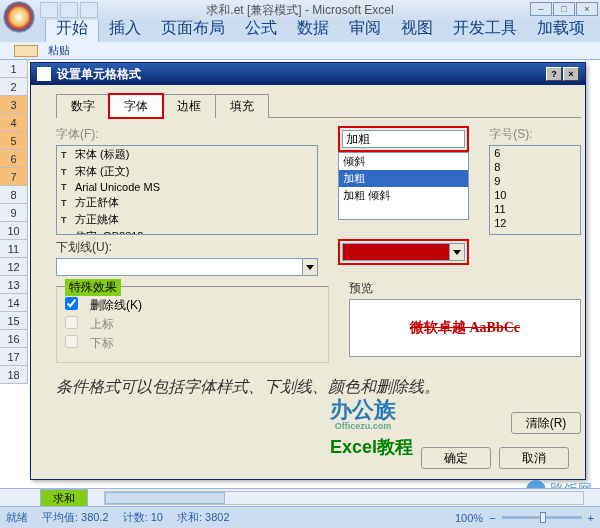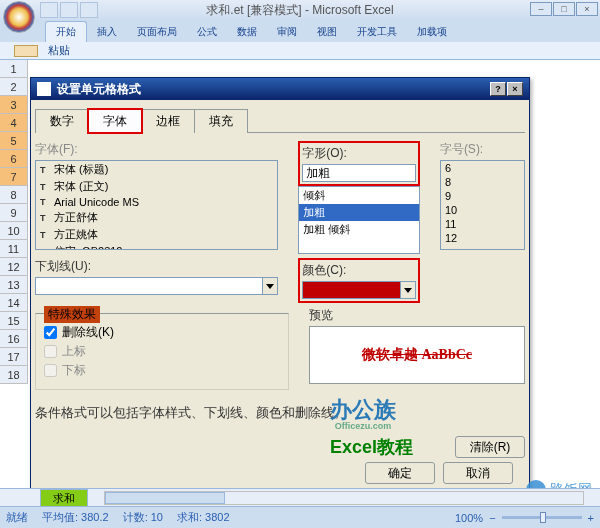--- a/index.html
+++ b/index.html
@@ -8,42 +8,42 @@
     
     .titlebar { height: 20px; background: linear-gradient(#e4ecf7, #cdddf0); display: flex; align-items: center; justify-content: center; position: relative; color: #555; text-align: right; }
     .titlebar .win-controls { position: absolute; right: 2px; top: 2px; display: flex; gap: 1px; }
     .titlebar .win-btn { width: 22px; height: 14px; background: #dce7f5; border: 1px solid #7a9ac0; font-size: 9px; display: flex; align-items: center; justify-content: center; }
     .office-btn { position: absolute; left: 3px; top: 1px; width: 32px; height: 32px; border-radius: 50%; background: radial-gradient(#fff,#f0c050 40%,#c04040 55%,#4070c0 70%,#40a040 85%); border: 1px solid #aaa; z-index: 5; }
     .qat { position: absolute; left: 40px; top: 2px; display: flex; gap: 2px; }
     .qat-btn { width: 18px; height: 16px; background: #dce7f5; border: 1px solid #b0c4de; }
     
     
     .ribbon-tabs { height: 22px; background: #cdddf0; display: flex; padding-left: 45px; align-items: flex-end; }
-    .ribbon-tab { padding: 3px 10px; color: #15428b; cursor: pointer; font-size: 10px; }
+    .ribbon-tab { padding: 3px 10px; color: #15428b; cursor: pointer; font-size: 16px; }
     .ribbon-tab.active { background: #e8f0fb; border: 1px solid #9ab8dd; border-bottom: none; border-radius: 3px 3px 0 0; }
     
     
     .ribbon-body { height: 18px; background: #e8f0fb; border-bottom: 1px solid #9ab8dd; display: flex; align-items: center; padding-left: 8px; gap: 4px; }
     .ribbon-grp { display: flex; flex-direction: column; align-items: center; font-size: 10px; color: #15428b; padding: 0 6px; }
     .clipboard-icon { width: 24px; height: 12px; background: #f5deb3; border: 1px solid #c0a050; }
     
     
     .sheet-area { position: absolute; top: 60px; left: 0; right: 0; bottom: 22px; background: #fff; }
     .rowarea { display: flex; }
     .rowheads { display: flex; flex-direction: column; }
     .rowh { width: 28px; height: 18px; border-bottom: 1px solid #c0c0c0; border-right: 1px solid #c0c0c0; background: #e8eef7; text-align: center; font-size: 11px; color: #333; line-height: 18px; }
     .rowh.sel { background: #f7c07a; }
     
     
-    .dialog { position: absolute; left: 30px; top: 77px; width: 500px; height: 418px; background: #ece9d8; border: 1px solid #0a246a; box-shadow: 2px 2px 4px rgba(0,0,0,.3); }
+    .dialog { position: absolute; left: 30px; top: 62px; width: 556px; height: 418px; background: #ece9d8; border: 1px solid #0a246a; box-shadow: 2px 2px 4px rgba(0,0,0,.3); }
     .dlg-title { height: 22px; background: linear-gradient(#2a5fb0, #0a246a); color: #fff; display: flex; align-items: center; padding: 0 6px; font-size: 12px; font-weight: bold; }
     .dlg-title-icon { width: 14px; height: 14px; background: #fff; margin-right: 6px; }
     .dlg-wincontrols { margin-left: auto; display: flex; gap: 1px; }
     .dlg-winbtn { width: 16px; height: 14px; background: #c0c0c0; border: 1px solid #fff; border-right-color: #404040; border-bottom-color: #404040; font-size: 9px; text-align: center; line-height: 12px; color: #000; }
-    .dlg-body { padding: 8px 4px; }
+    .dlg-body { padding: 8px 4px; margin-left: 21px; }
     
     
     .dlg-tabs { display: flex; border-bottom: 1px solid #919b9c; margin-bottom: 8px; }
     .dlg-tab { padding: 3px 14px; border: 1px solid #919b9c; border-bottom: none; background: #ece9d8; margin-right: -1px; position: relative; top: 1px; font-size: 12px; }
     .dlg-tab.active { background: #fcfcfe; z-index: 1; }
     .dlg-tab.hi { outline: 2px solid #d00; outline-offset: -1px; }
     
     
     .form-row { display: flex; gap: 20px; margin-bottom: 4px; }
     .form-col { flex: 1; }
@@ -58,28 +58,28 @@
     .font-icon { width: 10px; height: 10px; display: inline-block; font-size: 9px; font-weight: bold; color: #333; }
     .textbox { width: 100%; height: 18px; border: 1px solid #7f9db9; background: #fff; padding: 1px 3px; font-size: 12px; }
     
     .combo { display: flex; width: 100%; }
     .combo input { flex: 1; height: 18px; border: 1px solid #7f9db9; border-right: none; padding: 1px 3px; font-size: 11px; }
     .combo-btn { width: 16px; height: 18px; background: #ece9d8; border: 1px solid #7f9db9; display: flex; align-items: center; justify-content: center; }
     .tri-down { width: 0; height: 0; border-left: 4px solid transparent; border-right: 4px solid transparent; border-top: 5px solid #000; }
     .color-swatch { flex: 1; height: 18px; background: #c00000; border: 1px solid #7f9db9; border-right: none; }
     
     .groupbox { border: 1px solid #d0cec0; border-top-color: #919b9c; padding: 8px; margin-top: 6px; position: relative; }
-    .groupbox .gb-title { position: absolute; top: -8px; left: 8px; background: #c2410c; padding: 0 4px; font-size: 12px; }
-    .chk { display: flex; align-items: center; gap: 5px; margin: 2px 0; font-size: 12px; }
+    .groupbox .gb-title { position: absolute; top: -8px; left: 8px; background: #84cc16; padding: 0 4px; font-size: 12px; }
+    .chk { display: flex; gap: 12px; margin: 2px 0; font-size: 12px; }
     .chk input { width: 13px; height: 13px; }
     .chk.dis { color: #888; }
     
     .preview-box { border: 1px solid #919b9c; background: #fff; height: 58px; display: flex; align-items: center; justify-content: center; font-size: 14px; color: #c00000; font-weight: bold; font-family: SimSun; }
     
-    .note { font-size: 13px; color: #333; margin: 14px 0; }
+    .note { font-size: 16px; color: #333; margin: 14px 0; font-style: italic; }
     .dlg-btns { position: absolute; right: 16px; bottom: 10px; display: flex; gap: 8px; }
     .btn { min-width: 70px; height: 22px; background: #ece9d8; border: 1px solid #919b9c; border-radius: 3px; font-size: 12px; padding: 0 10px; }
     
     
     .wm1 { position: absolute; left: 330px; top: 395px; font-size: 22px; font-weight: bold; color: #2a7ab8; pointer-events: none; text-align: center; }
     .wm1 .sub { font-size: 9px; color: #6a8; display: block; margin-top: -4px; }
     .wm2 { position: absolute; left: 330px; top: 435px; font-size: 18px; font-weight: bold; color: #008000; pointer-events: none; }
     .wm3 { position: absolute; right: 8px; bottom: 28px; color: #3a8fd4; font-size: 14px; display: flex; align-items: center; gap: 4px; pointer-events: none; opacity: .85; }
     .wm3-icon { width: 20px; height: 20px; border-radius: 50%; background: #3a8fd4; }
     
@@ -201,21 +201,20 @@
               <span>方正姚体</span>
             </div>
           <div class="li">
               <span class="font-icon">T</span>
               <span>仿宋_GB2312</span>
             </div>
         </div>
       </div>
       <div class="form-col">
         <div class="hi-box">
-          <div class="lbl">字形(O):</div>
           <input class="textbox" value="加粗" style="">
         </div>
         <div class="listbox" style="height:68px">
           <div class="li">倾斜</div>
           <div class="li sel">加粗</div>
           <div class="li">加粗 倾斜</div>
         </div>
       </div>
       <div class="form-col" style="flex:.7">
         <div class="lbl dis">字号(S):</div>
@@ -235,21 +234,20 @@
         <div class="lbl">下划线(U):</div>
         <div class="combo">
           <input style="">
           <div class="combo-btn">
               <div class="tri-down"></div>
             </div>
         </div>
       </div>
       <div class="form-col">
         <div class="hi-box">
-          <div class="lbl">颜色(C):</div>
           <div class="combo">
             <div class="color-swatch"></div>
             <div class="combo-btn">
                 <div class="tri-down"></div>
               </div>
           </div>
         </div>
       </div>
       <div class="form-col" style="flex:.7"></div>
     </div>

